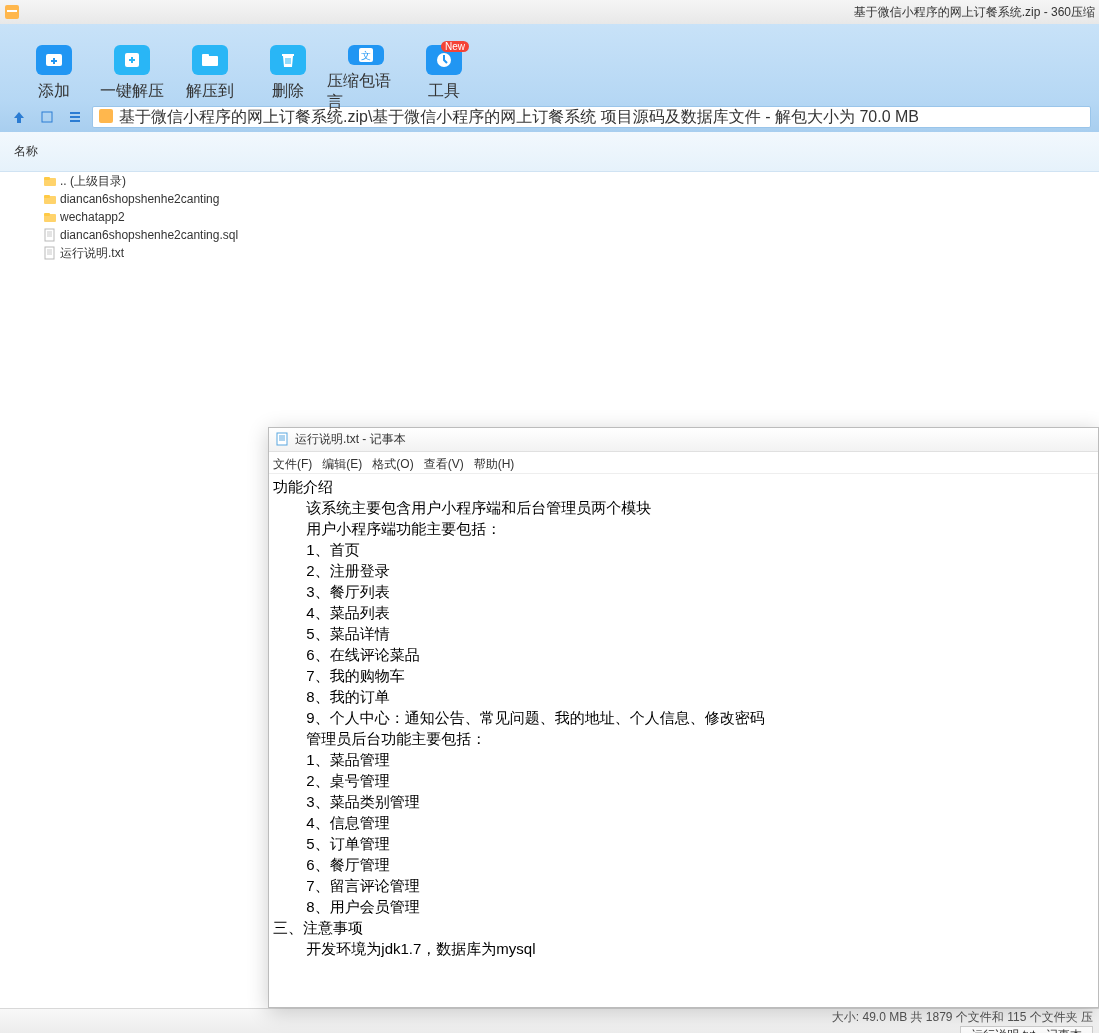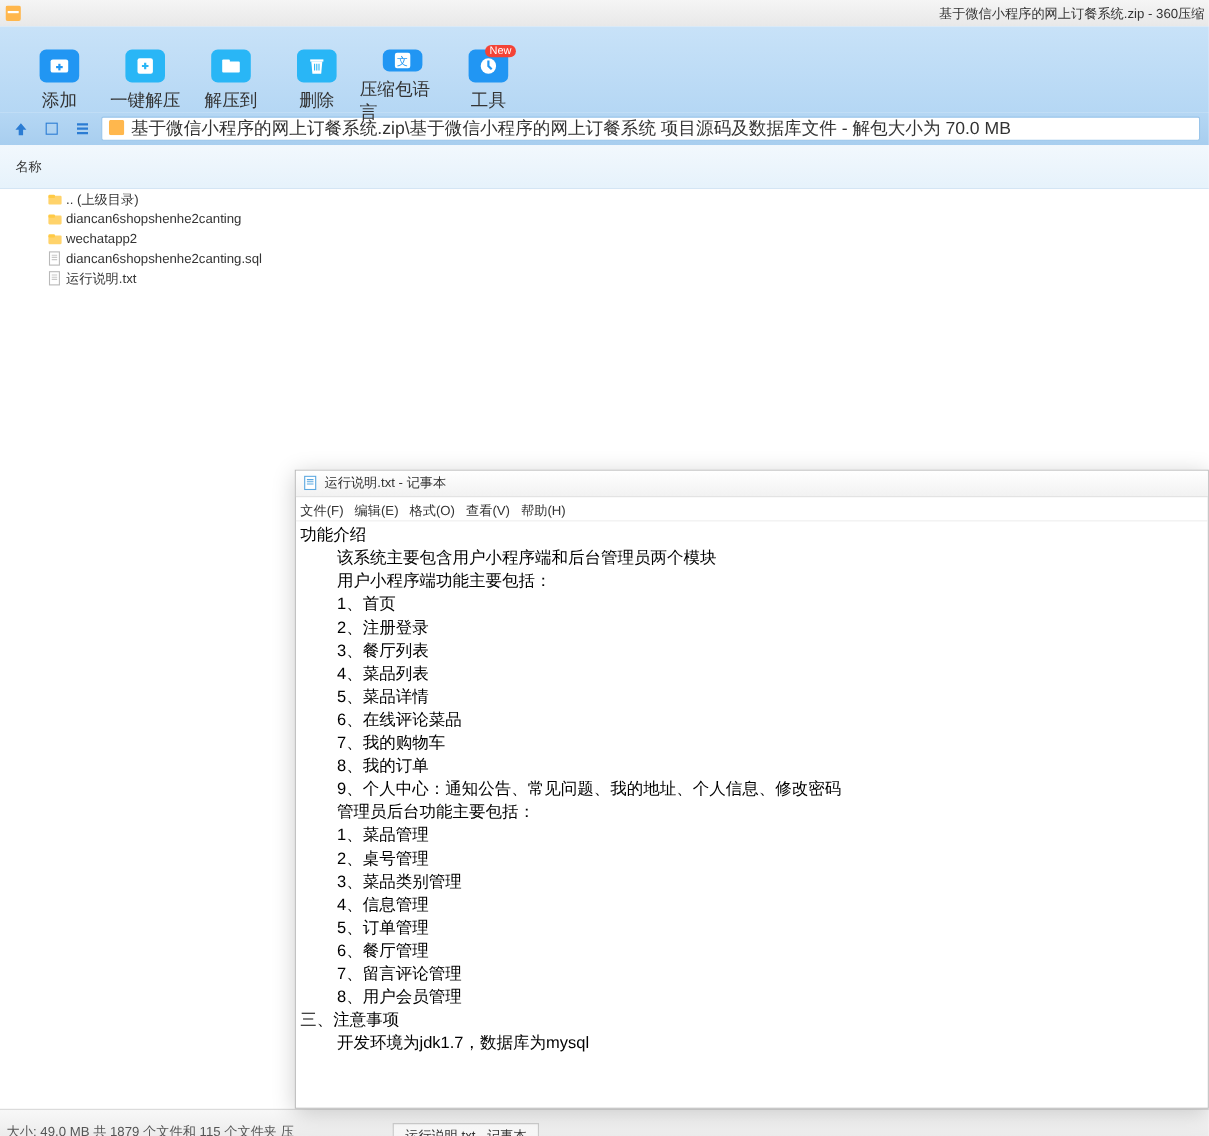--- a/index.html
+++ b/index.html
@@ -20,21 +20,21 @@
 .path-icon{width:22px;height:22px;display:flex;align-items:center;justify-content:center;cursor:pointer;}
 .path-input{flex:1;background:#fff;border:1px solid #9ac5ea;height:22px;display:flex;align-items:center;padding:0 6px;font-size:16px;color:#333;border-radius:2px;}
 .path-input .mini-ico{width:16px;height:16px;margin-right:4px;}
 
 .header-row{height:40px;background:linear-gradient(#f2f8fd,#e6f2fb);border-bottom:1px solid #d0e3f3;font-size:12px;color:#333;padding-left:14px;display:flex;align-items:center;}
 
 .file-list{background:#fff;}
 .file-row{height:18px;display:flex;align-items:center;padding-left:3px;font-size:12px;color:#333;cursor:default;margin-left:39px;}
 .file-row .fico{width:16px;height:16px;margin-right:2px;display:inline-flex;align-items:center;justify-content:center;}
 
-.statusbar{position:absolute;bottom:0;left:0;right:0;height:25px;background:linear-gradient(#f8f8f8,#ececec);border-top:1px solid #d8d8d8;display:flex;align-items:flex-start;font-size:12px;color:#555;padding:12px 6px;}
+.statusbar{position:absolute;bottom:0;left:0;right:0;height:25px;background:linear-gradient(#f8f8f8,#ececec);border-top:1px solid #d8d8d8;display:flex;align-items:flex-end;font-size:12px;color:#555;padding:0 6px;flex-direction:column;}
 .statusbar .taskbtn{margin-left:90px;height:23px;border:1px solid #ccc;background:linear-gradient(#fdfdfd,#eee);display:flex;align-items:center;padding:0 10px;font-size:12px;color:#333;}
 
 
 .notepad{position:absolute;left:268px;top:427px;right:0;bottom:25px;background:#fff;border:1px solid #bcbcbc;box-shadow:0 4px 20px rgba(0,0,0,.2);display:flex;flex-direction:column;}
 .np-title{height:24px;background:linear-gradient(#fff,#f2f2f2);border-bottom:1px solid #e0e0e0;display:flex;align-items:center;padding:0 6px;font-size:12px;color:#333;}
 .np-title .ico{width:16px;height:16px;margin-right:4px;}
 .np-menu{height:22px;display:flex;align-items:flex-end;padding:0 4px;font-size:12px;color:#333;border-bottom:1px solid #eee;}
 .np-menu span{margin-right:10px;cursor:default;}
 .np-body{flex:1;padding:2px 4px;font-size:15px;line-height:21px;color:#000;white-space:pre;font-family:"Microsoft YaHei",sans-serif;overflow:hidden;}
 

